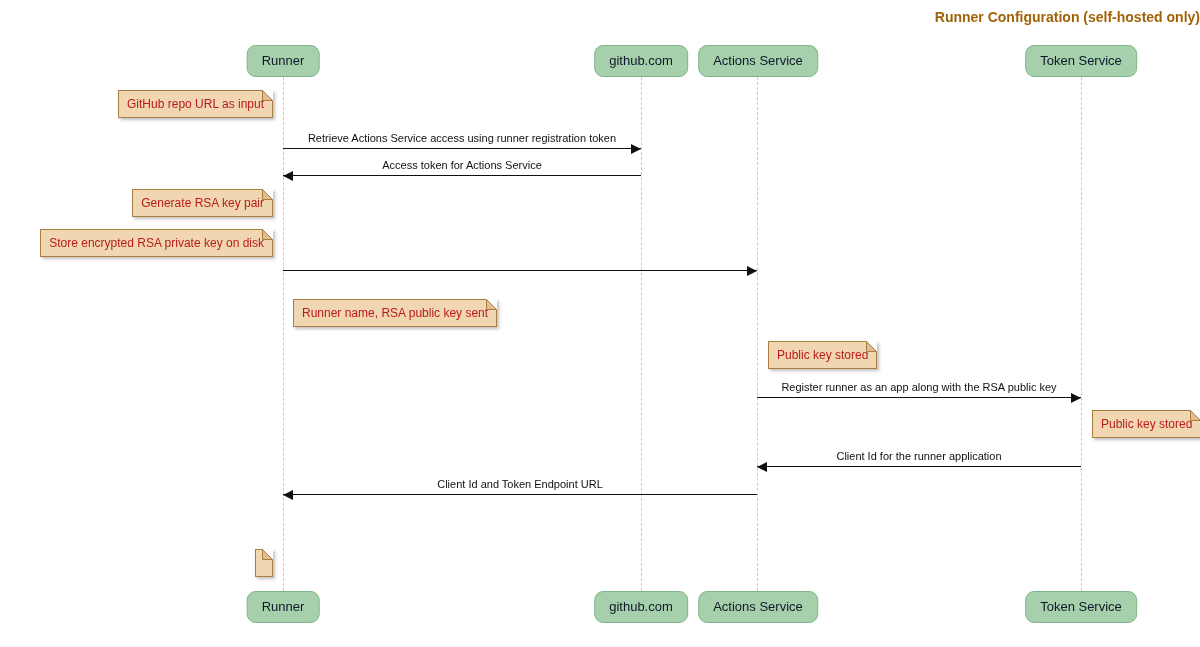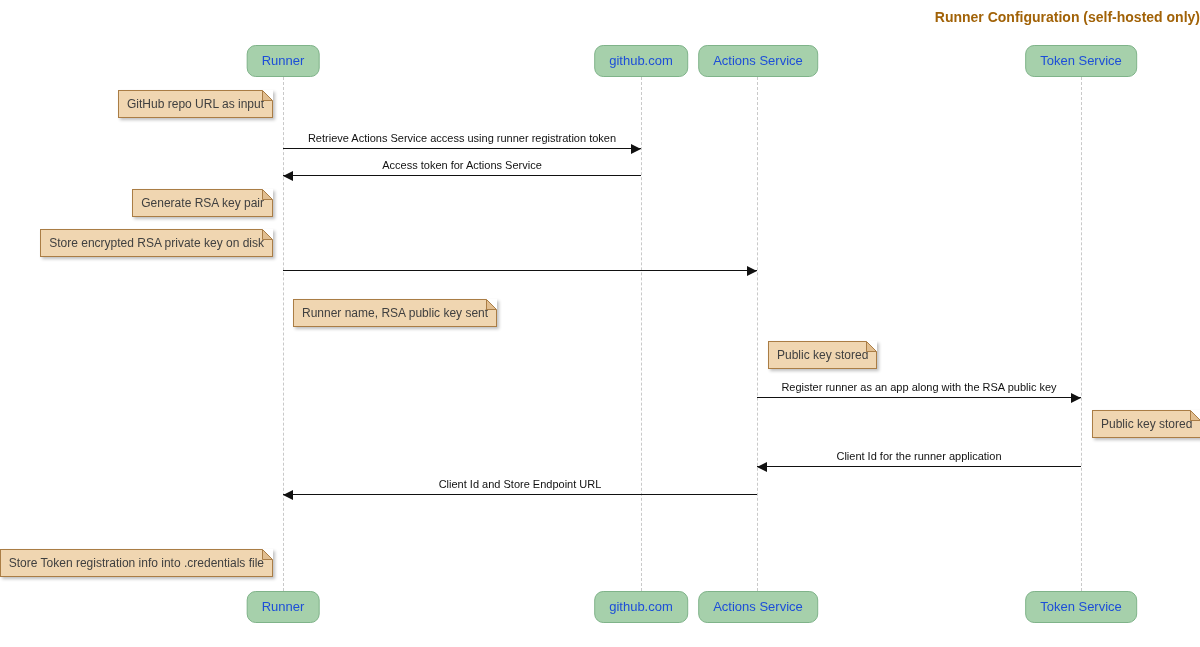--- a/index.html
+++ b/index.html
@@ -13,30 +13,30 @@
     text-align:right; font-size:14px; font-weight:bold; color:#a16207;
   }
   .lifeline {
     position:absolute; top:77px; height:514px; width:0;
     border-left:1px dashed #c9c9c9;
   }
   .participant {
     position:absolute; height:32px; line-height:30px;
     transform:translateX(-50%);
     background:#A6D0AB; border:1px solid #7FB389; border-radius:9px;
-    padding:0 14px; font-size:13px; color:#1d4ed8; white-space:nowrap;
+    padding:0 14px; font-size:13px; color:#0f172a; white-space:nowrap;
     text-align:center;
   }
   .participant.top { top:45px; }
   .participant.bottom { top:591px; }
   .note {
     position:absolute; height:28px; line-height:26px;
     background:#F0D6B1; border:1px solid #AA7D45;
     box-shadow:2px 2px 3px rgba(0,0,0,0.25);
-    padding:0 8px; font-size:12px; white-space:nowrap; color:#404040;
+    padding:0 8px; font-size:12px; white-space:nowrap; color:#b91c1c;
     text-align:center;
   }
   .fold { position:absolute; top:-1px; right:-1px; display:block; }
   .message { position:absolute; height:18px; }
   .msg-label {
     height:15px; line-height:15px; margin-bottom:2px;
     font-size:11px; text-align:center; white-space:nowrap; color:#111;
   }
   .msg-line { position:relative; height:0; border-top:1px solid #111; }
   .arrow { position:absolute; width:0; height:0; }
@@ -96,21 +96,21 @@
         <span class="arrow arrow-right"></span>
       </div>
   </div>
   <div class="message" style="left:757px;top:449px;width:324px">
     <div class="msg-label">Client Id for the runner application</div>
     <div class="msg-line">
         <span class="arrow arrow-left"></span>
       </div>
   </div>
   <div class="message" style="left:283px;top:477px;width:474px">
-    <div class="msg-label">Client Id and Store Endpoint URL</div>
+    <div class="msg-label">Client Id and Token Endpoint URL</div>
     <div class="msg-line">
         <span class="arrow arrow-left"></span>
       </div>
   </div>
 
   <div class="note" style="right:927px;top:90px">
     <span>GitHub repo URL as input</span>
     <svg class="fold" width="11" height="11" viewBox="0 0 11 11">
         <path d="M0,0 L11,0 L11,11 Z" fill="#ffffff"></path>
         <path d="M0.5,0.5 L0.5,10.5 L10.5,10.5 Z" fill="#E1BE90" stroke="#AA7D45" stroke-width="1"></path>
@@ -145,20 +145,19 @@
       </svg>
   </div>
   <div class="note" style="left:1092px;top:410px">
     <span>Public key stored</span>
     <svg class="fold" width="11" height="11" viewBox="0 0 11 11">
         <path d="M0,0 L11,0 L11,11 Z" fill="#ffffff"></path>
         <path d="M0.5,0.5 L0.5,10.5 L10.5,10.5 Z" fill="#E1BE90" stroke="#AA7D45" stroke-width="1"></path>
       </svg>
   </div>
   <div class="note" style="right:927px;top:549px">
-    <span>Store Token registration info into .credentials file</span>
     <svg class="fold" width="11" height="11" viewBox="0 0 11 11">
         <path d="M0,0 L11,0 L11,11 Z" fill="#ffffff"></path>
         <path d="M0.5,0.5 L0.5,10.5 L10.5,10.5 Z" fill="#E1BE90" stroke="#AA7D45" stroke-width="1"></path>
       </svg>
   </div>
 
 </div>
 
 </body></html>

